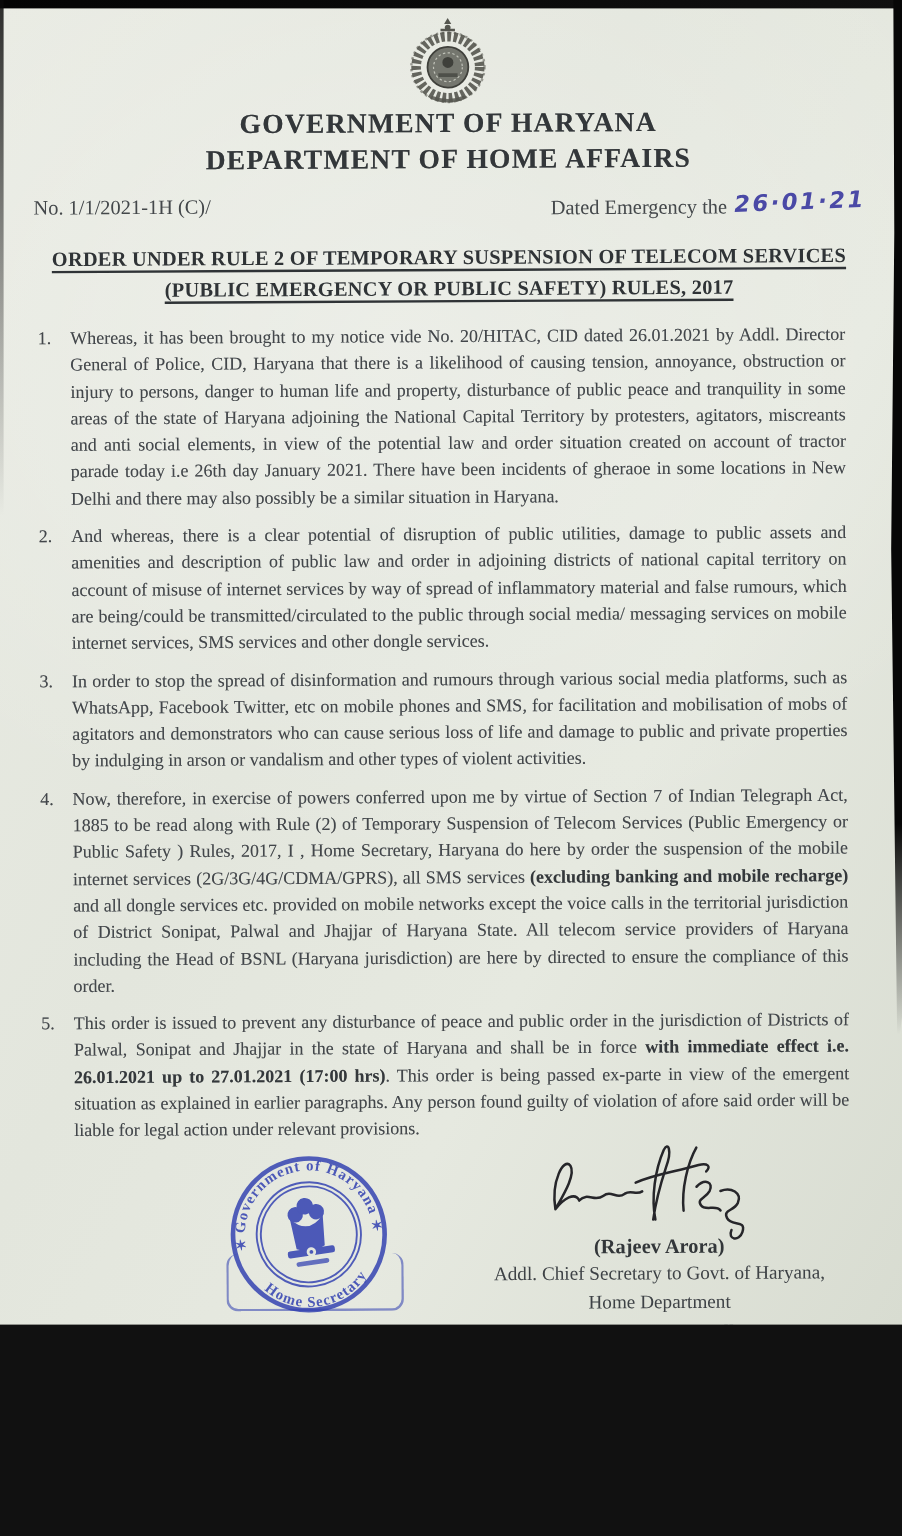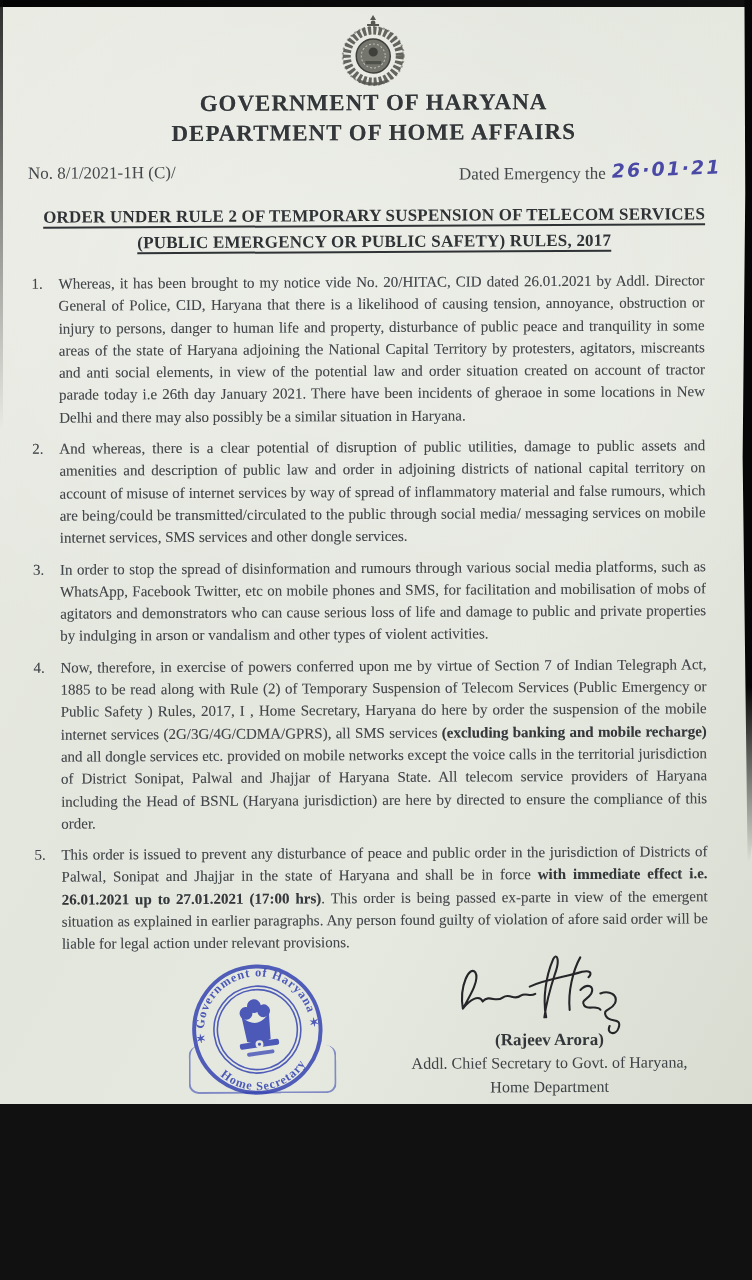--- a/index.html
+++ b/index.html
@@ -81,21 +81,21 @@
         <circle cx="42" cy="39" r="4.6" fill="#3f403b" stroke="none"></circle>
         <rect x="34" y="48" width="16" height="3.2" fill="#3f403b" stroke="none" opacity=".7"></rect>
         <path d="M28,68 q14,6 28,0" stroke-width="3" opacity=".85"></path>
       </g>
     </svg>
 
     <div class="org-line1">GOVERNMENT OF HARYANA</div>
     <div class="org-line2">DEPARTMENT OF HOME AFFAIRS</div>
 
     <div class="ref-row">
-      <span>No. 8/1/2021-1H (C)/</span>
+      <span>No. 1/1/2021-1H (C)/</span>
       <span class="dated">
         <span>Dated Emergency the</span>
         <span class="hand-date">26·01·21</span>
       </span>
     </div>
 
     <div class="title-block">
       <div class="t-line">ORDER UNDER RULE 2 OF TEMPORARY SUSPENSION OF TELECOM SERVICES</div>
       <div class="t-line">(PUBLIC EMERGENCY OR PUBLIC SAFETY) RULES, 2017</div>
     </div>

